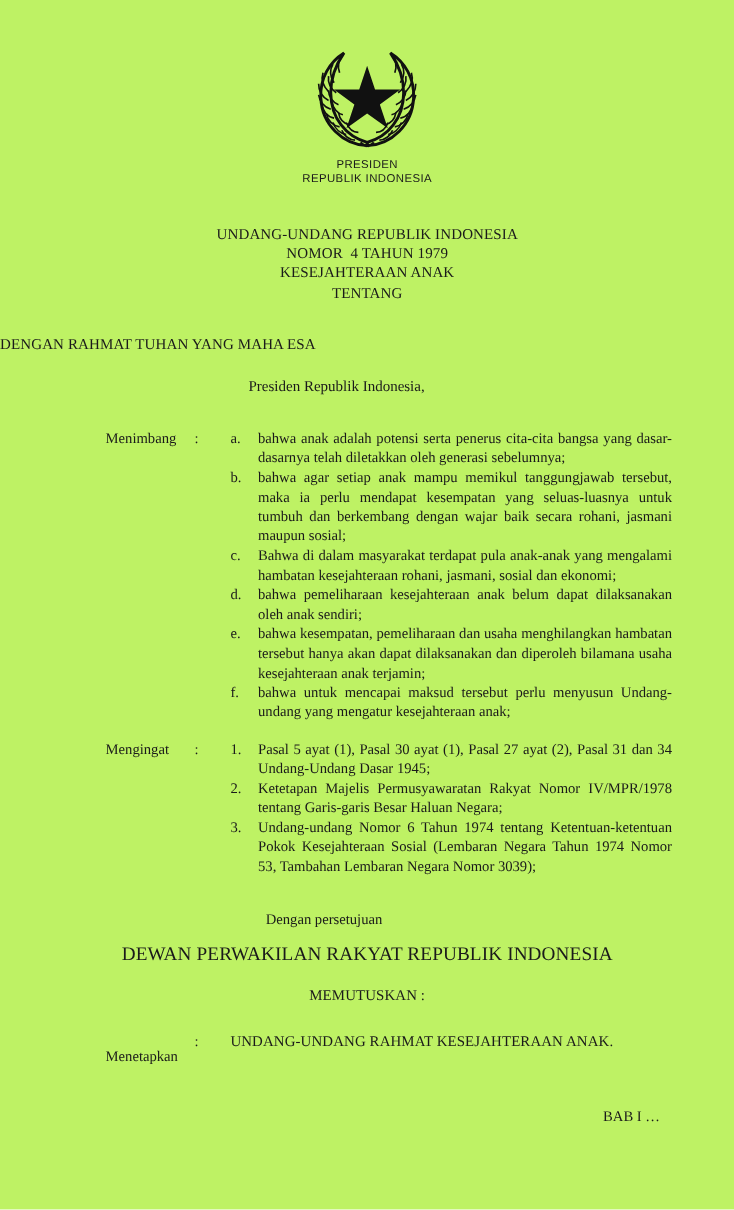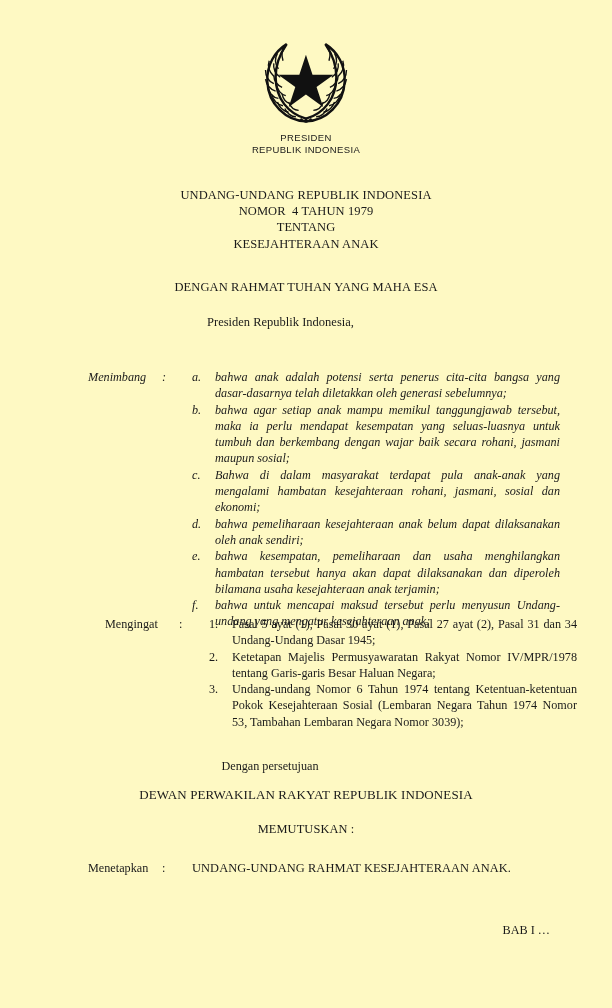--- a/index.html
+++ b/index.html
@@ -4,21 +4,21 @@
 <style>
   html, body {
     margin: 0;
     padding: 0;
     background: #ffffff;
   }
   .page {
     position: relative;
     width: 612px;
     height: 1008px;
-    background: #fef9c3;
+    background: #bef264;
     font-family: "Liberation Serif", serif;
     color: #1a1a1a;
     overflow: hidden;
   }
 
   
   .emblem-block {
     position: absolute;
     left: 0;
     top: 34px;
@@ -49,21 +49,21 @@
     line-height: 16.2px;
     letter-spacing: 0.1px;
   }
   .title-line { white-space: pre; }
 
   .blessing {
     position: absolute;
     left: 0;
     top: 280px;
     width: 612px;
-    text-align: center;
+    text-align: left;
     font-size: 12.5px;
     letter-spacing: 0.1px;
   }
   .president-line {
     position: absolute;
     left: 0;
     top: 315px;
     width: 561px;
     text-align: center;
     font-size: 12.5px;
@@ -107,39 +107,39 @@
   }
   .item-text {
     flex: 1 1 auto;
     font-size: 12.2px;
     line-height: 16.3px;
     text-align: justify;
     text-justify: inter-word;
     hyphens: none;
   }
 
-  #menimbang-section { top: 369px; font-style: italic; }
-  #mengingat-section { top: 616px; margin-left: 17px; }
+  #menimbang-section { top: 357px; }
+  #mengingat-section { top: 616px; }
 
   
   .approval-1 {
     position: absolute;
     left: 0;
     top: 759px;
     width: 540px;
     text-align: center;
     font-size: 12.2px;
   }
   .approval-2 {
     position: absolute;
     left: 0;
     top: 787px;
     width: 612px;
     text-align: center;
-    font-size: 13px;
+    font-size: 16px;
     letter-spacing: 0.1px;
   }
   .approval-3 {
     position: absolute;
     left: 0;
     top: 822px;
     width: 612px;
     text-align: center;
     font-size: 12.4px;
     letter-spacing: 0.1px;
@@ -152,20 +152,21 @@
     top: 860px;
     width: 472px;
     display: flex;
     align-items: flex-start;
   }
   .enact-label {
     flex: 0 0 74px;
     width: 74px;
     font-size: 12.2px;
     line-height: 16.3px;
+    margin-top: 12px;
   }
   .enact-colon {
     flex: 0 0 30px;
     width: 30px;
     font-size: 12.2px;
     line-height: 16.3px;
   }
   .enact-value {
     flex: 1 1 auto;
     font-size: 12.4px;
@@ -236,22 +237,22 @@
     </svg>
     <div class="emblem-caption">
       <div>PRESIDEN</div>
       <div>REPUBLIK INDONESIA</div>
     </div>
   </div>
 
   <div class="title-block">
     <div class="title-line">UNDANG-UNDANG REPUBLIK INDONESIA</div>
     <div class="title-line">NOMOR  4 TAHUN 1979</div>
+    <div class="title-line">KESEJAHTERAAN ANAK</div>
     <div class="title-line">TENTANG</div>
-    <div class="title-line">KESEJAHTERAAN ANAK</div>
   </div>
 
   <div class="blessing">DENGAN RAHMAT TUHAN YANG MAHA ESA</div>
   <div class="president-line">Presiden Republik Indonesia,</div>
 
   <div class="clause" id="menimbang-section">
     <div class="clause-row">
       <div class="clause-label">Menimbang</div>
       <div class="clause-colon">:</div>
       <div class="clause-items">

